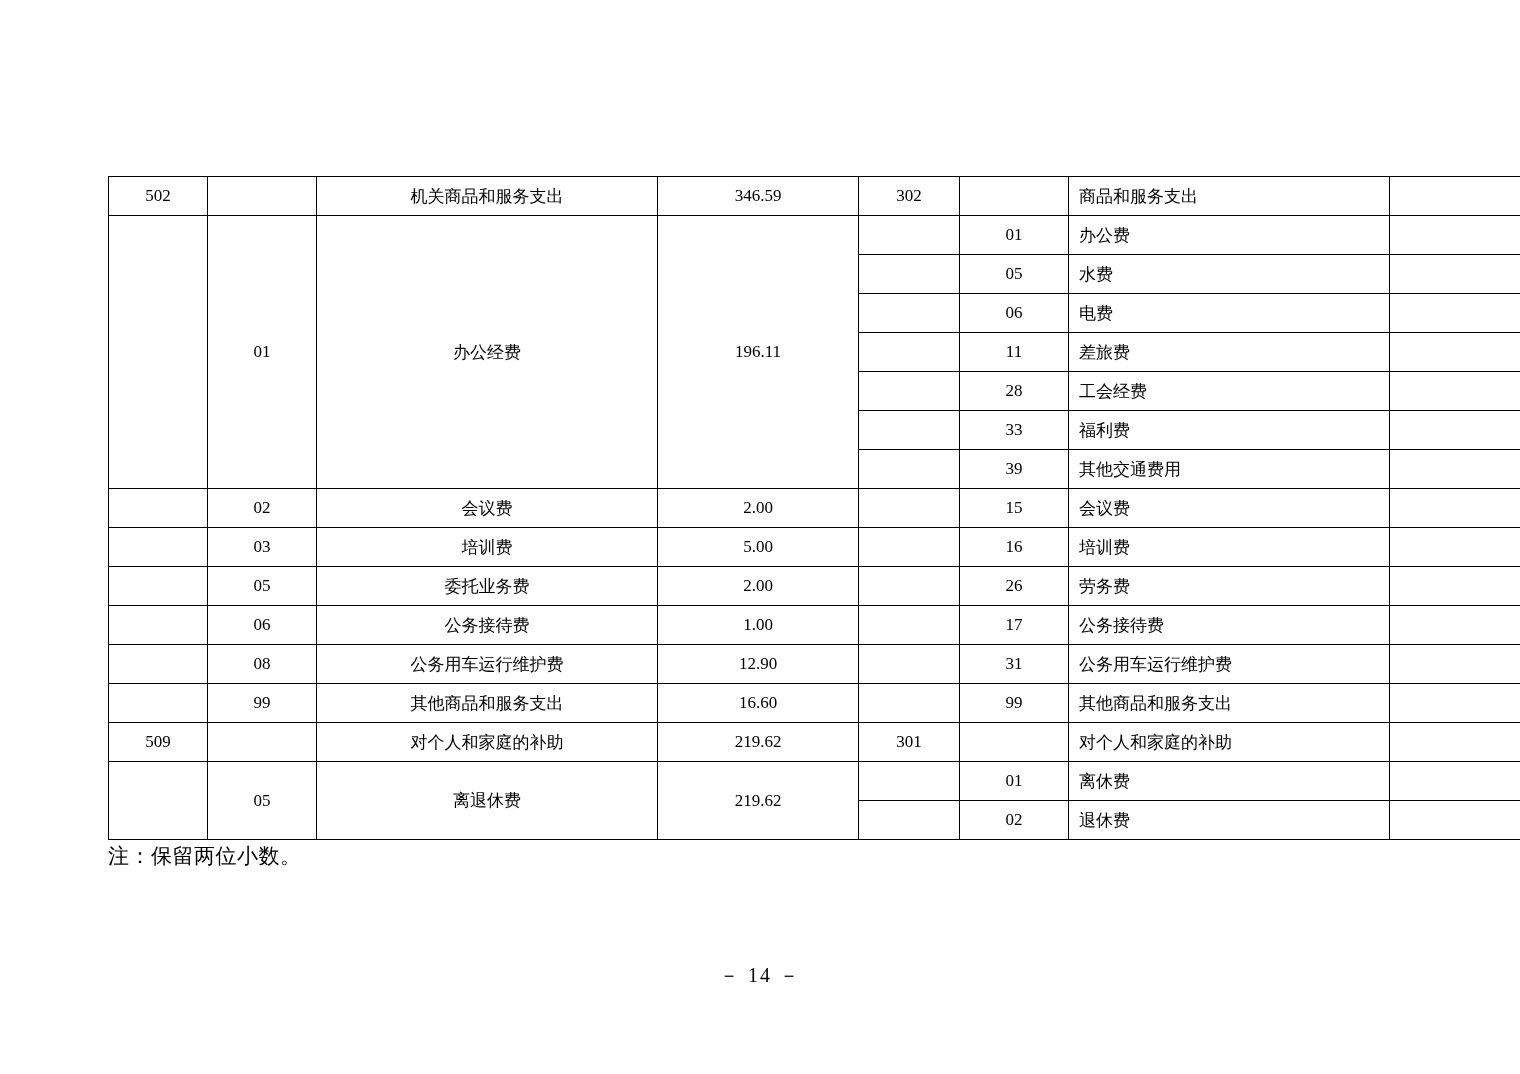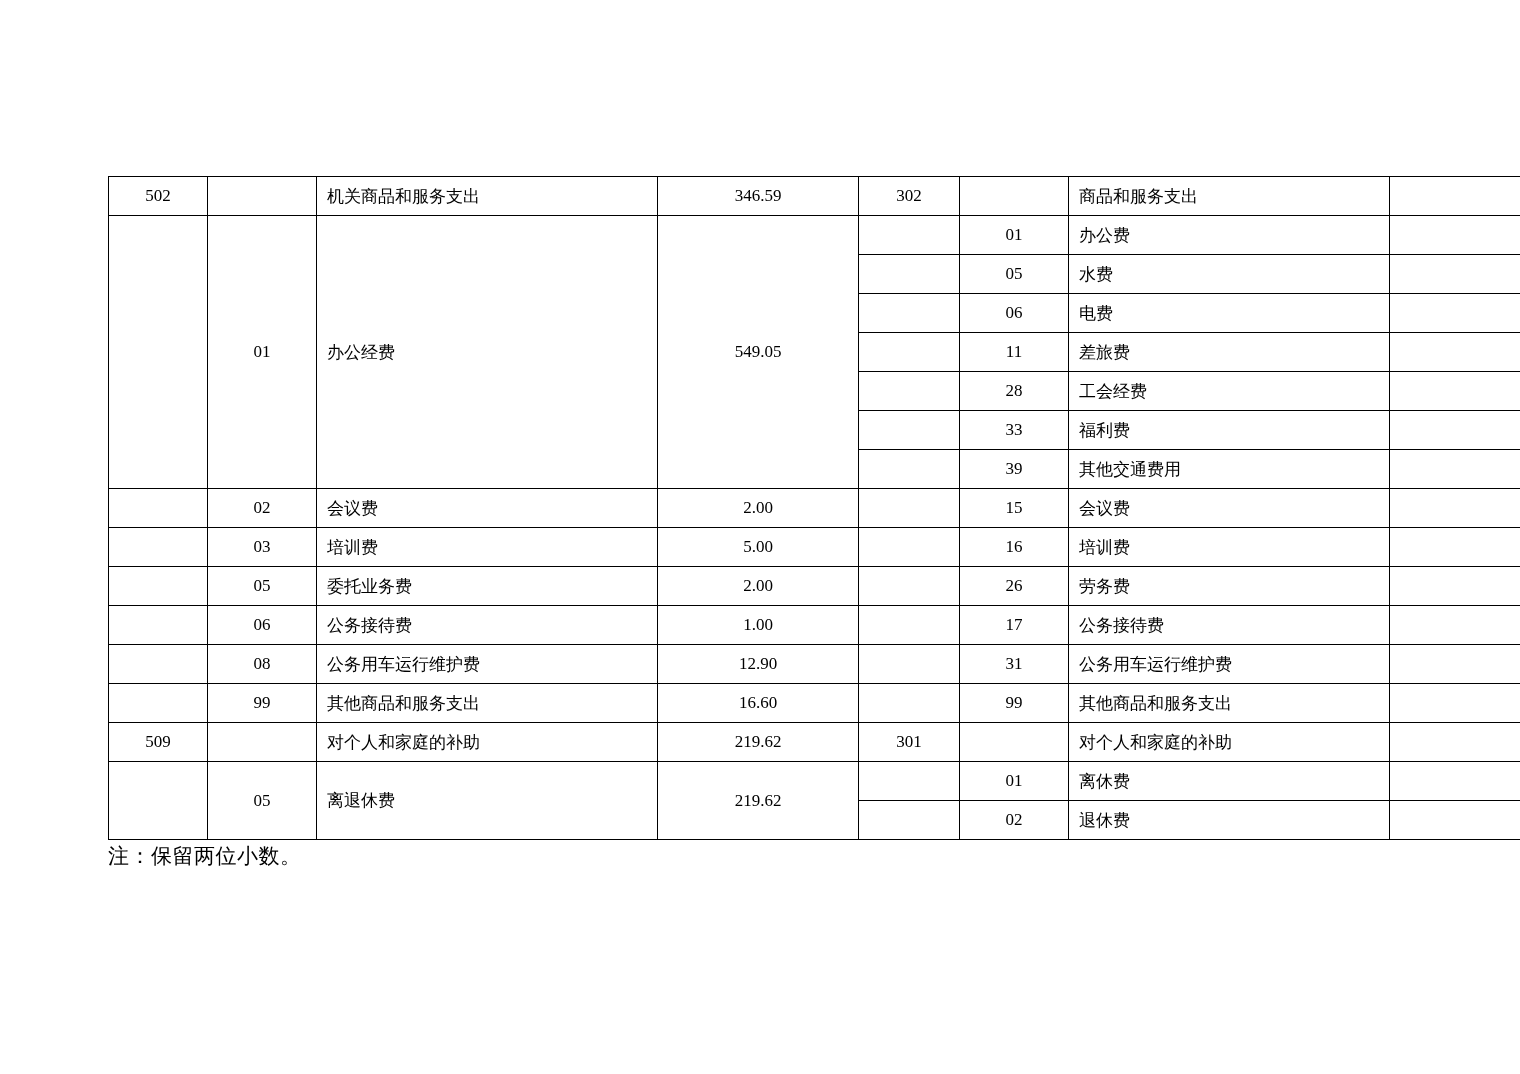--- a/index.html
+++ b/index.html
@@ -36,21 +36,21 @@
     border: 1px solid #000000;
     font-size: 17px;
     font-family: "Liberation Serif", "DejaVu Serif", serif;
     padding: 0 10px;
     height: 38px;
     vertical-align: middle;
     white-space: nowrap;
   }
   .c-code   { width: 78px;  text-align: center; }
   .c-sub    { width: 88px;  text-align: center; }
-  .c-name   { width: 320px; text-align: left; }
+  .c-name   { width: 320px; text-align: center; }
   .c-amt    { width: 180px; text-align: center; padding-right: 14px; }
   .c-code2  { width: 80px;  text-align: center; border-radius: 9px; }
   .c-sub2   { width: 88px;  text-align: center; }
   .c-name2  { width: 300px; text-align: left; border-radius: 17px; }
   .c-amt2   { width: 178px; text-align: right; padding-right: 14px; }
 
   .tall-1 { height: 304px; }
   .tall-2 { height: 96px; }
 
   .note {
@@ -88,21 +88,21 @@
           <td class="c-code2">302</td>
           <td class="c-sub2"></td>
           <td class="c-name2">商品和服务支出</td>
           <td class="c-amt2">346.59</td>
         </tr>
 
         <tr>
           <td class="c-code tall-1" rowspan="7"></td>
           <td class="c-sub tall-1" rowspan="7">01</td>
           <td class="c-name tall-1" rowspan="7">办公经费</td>
-          <td class="c-amt tall-1 amt-mid" rowspan="7">549.05</td>
+          <td class="c-amt tall-1 amt-mid" rowspan="7">196.11</td>
           <td class="c-code2"></td>
           <td class="c-sub2">01</td>
           <td class="c-name2">办公费</td>
           <td class="c-amt2">82.48</td>
         </tr>
         <tr>
           <td class="c-code2"></td>
           <td class="c-sub2">05</td>
           <td class="c-name2">水费</td>
           <td class="c-amt2">0.50</td>
@@ -225,14 +225,15 @@
           <td class="c-sub2">02</td>
           <td class="c-name2">退休费</td>
           <td class="c-amt2">136.55</td>
         </tr>
       </tbody>
     </table>
   </div>
 
   <div class="note">注：保留两位小数。</div>
 
+  <div class="pagenum">－ 14 －</div>
 
 </div>
 
 </body></html>

